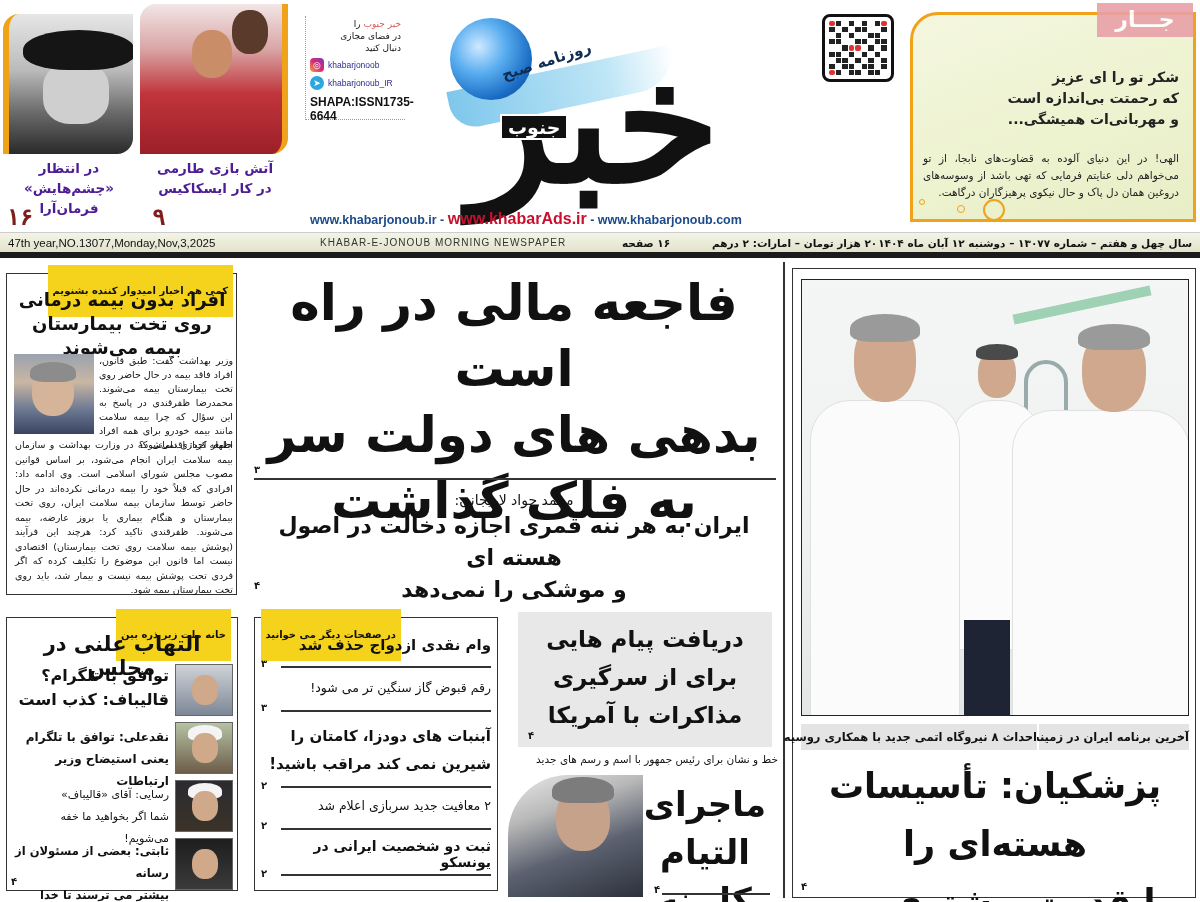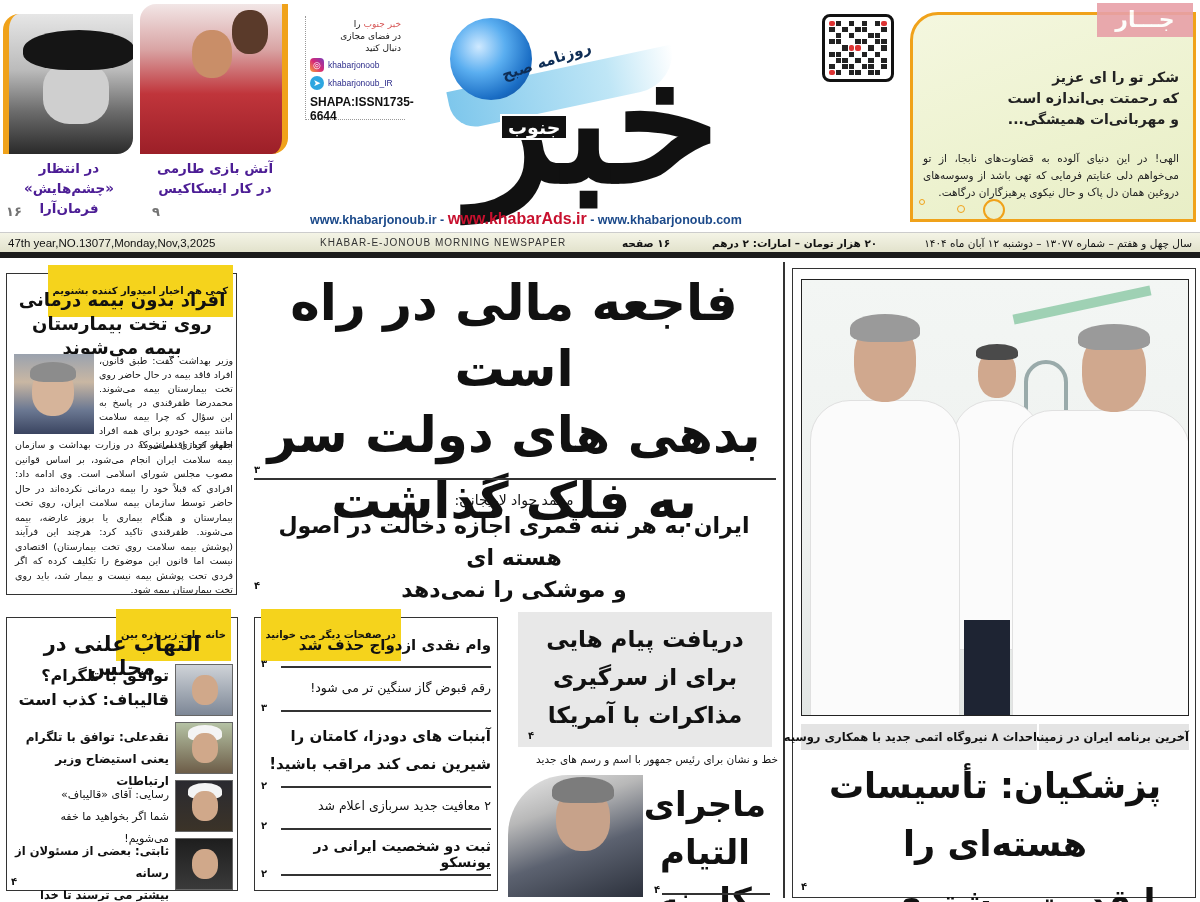--- a/index.html
+++ b/index.html
@@ -77,40 +77,40 @@
 
   
   .teaser-photo { position: absolute; border-radius: 16px 0 16px 0; overflow: hidden; }
   #teaser1-photo { left: 3px; top: 14px; width: 130px; height: 140px; background: linear-gradient(180deg, #e6e6e6 0%, #bbb 40%, #6b6b6b 70%, #2a2a2a 100%); border-left: 6px solid #f0a21a; }
   #teaser1-photo .hat { position:absolute; left:14px; top:16px; width:112px; height:40px; background:#151515; border-radius:50% 50% 40% 40%; }
   #teaser1-photo .face { position:absolute; left:34px; top:48px; width:66px; height:62px; background:#cfcfcf; border-radius:40%; }
   #teaser2-photo { left: 140px; top: 4px; width: 148px; height: 150px; background: linear-gradient(180deg, #f2e6e6 0%, #d9a5a5 30%, #c0353b 60%, #9c1f28 100%); border-right: 6px solid #f0a21a; }
   #teaser2-photo .face1 { position:absolute; left:52px; top:26px; width:40px; height:48px; background:#c98e68; border-radius:45%; }
   #teaser2-photo .face2 { position:absolute; left:92px; top:6px; width:36px; height:44px; background:#5a3a2a; border-radius:45%; }
   .teaser-title { position: absolute; font-weight: bold; font-size: 13.5px; line-height: 20px; text-align: center; color: #4c1d95; }
-  .teaser-page { position: absolute; font-size: 13px; color: #737373; font-weight: bold; }
+  .teaser-page { position: absolute; font-size: 23px; color: #7f1d1d; font-weight: bold; font-family: Liberation Mono, monospace; }
 
   
   #urls { position: absolute; left: 310px; top: 210px; width: 580px; font-weight: bold; font-family: "Liberation Sans", sans-serif; white-space: nowrap; }
   #urls .u1 { color: #1c4a8a; font-size: 12.5px; }
   #urls .sep { color: #1c4a8a; font-size: 12.5px; }
   #urls .u2 { color: #c8102e; font-size: 16px; }
 
   
   #infobar {
     position: absolute; left: 0; top: 232px; width: 1200px; height: 20px;
     background: linear-gradient(180deg, #f4f4e6, #e2e2cc);
     border-top: 1px solid #ccc;
     font-size: 10.5px; display: flex; align-items: center;
   }
   #info-en { position:absolute; left: 8px; font-family: "Liberation Sans", sans-serif; font-size: 11.5px; }
   #info-name { position:absolute; left: 320px; font-family: "Liberation Sans", sans-serif; font-size: 10px; letter-spacing: 1px; color:#333; }
   #info-pages { position:absolute; left: 622px; font-weight:bold; }
   #info-price { position:absolute; left: 712px; font-weight:bold; }
-  #info-fa { position:absolute; right: 8px; font-weight:normal; }
+  #info-fa { position:absolute; right: 8px; font-weight:bold; }
   #darkbar { position: absolute; left: 0; top: 252px; width: 1200px; height: 6px; background: #1b1b1b; }
 
   
   .box { position: absolute; border: 1.5px solid #333; }
   .kicker-tag {
     position: absolute; background: #f5d31c; color: #111; font-weight: bold; font-size: 10px;
     padding: 19px 5px; line-height: 14px; white-space: nowrap;
   }
   .pg { position: absolute; font-size: 10px; font-weight: bold; color: #111; }
 

